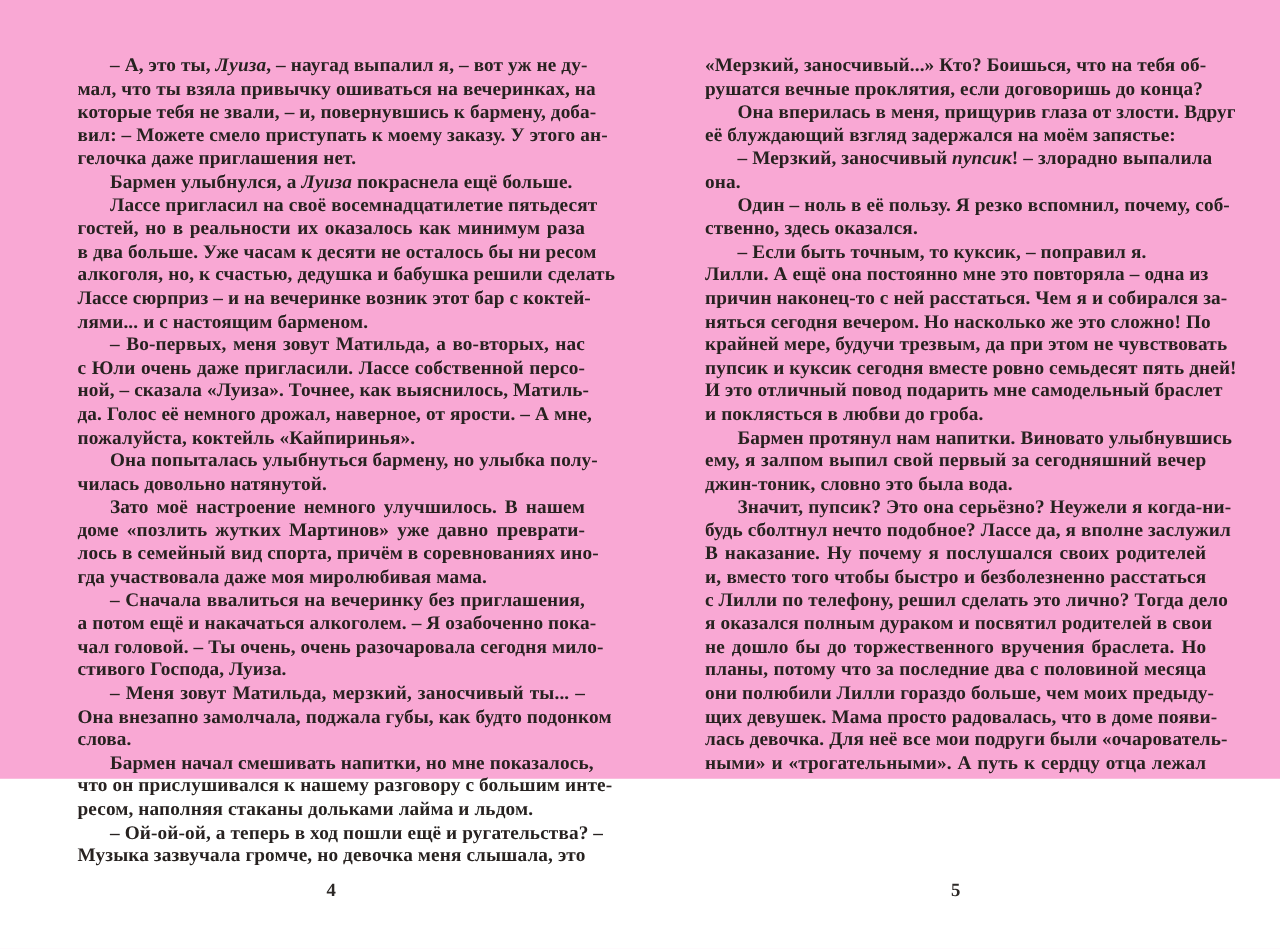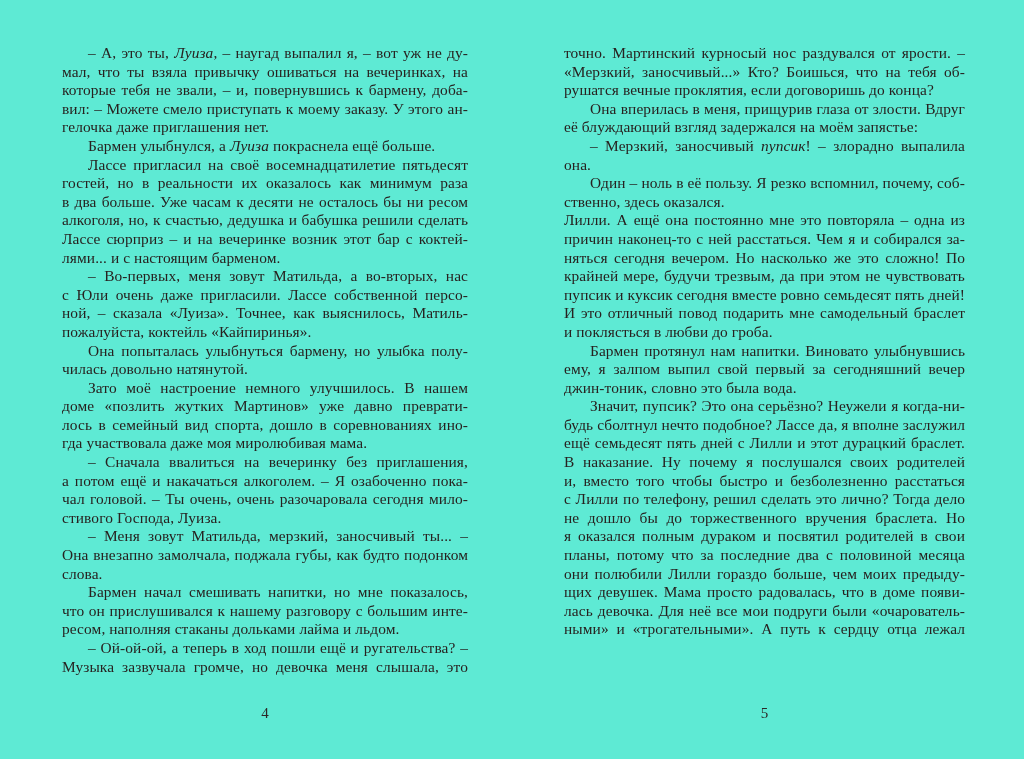--- a/index.html
+++ b/index.html
@@ -10,22 +10,23 @@
   body {
     width: 1024px;
     height: 759px;
     overflow: hidden;
     font-family: "Liberation Serif", "DejaVu Serif", serif;
     color: #272220;
   }
   .spread {
     position: relative;
     width: 1024px;
-    height: 759px;
-    background: #5eead4;
+    height: 623px;
+    background: #f9a8d4;
+    font-weight: bold;
   }
   .page {
     position: absolute;
     top: 44px;
     height: 700px;
   }
   .page-left  { left: 62px;  width: 406px; }
   .page-right { left: 564px; width: 401px; }
   .text-block {
     width: 100%;
@@ -66,71 +67,71 @@
         <div class="line indent end"><span>Бармен улыбнулся, а </span><i>Луиза</i><span> покраснела ещё больше.</span></div>
         <div class="line indent"><span>Лассе пригласил на своё восемнадцатилетие пятьдесят</span></div>
         <div class="line"><span>гостей, но в реальности их оказалось как минимум раза</span></div>
         <div class="line"><span>в два больше. Уже часам к десяти не осталось бы ни ресом</span></div>
         <div class="line"><span>алкоголя, но, к счастью, дедушка и бабушка решили сделать</span></div>
         <div class="line"><span>Лассе сюрприз – и на вечеринке возник этот бар с коктей-</span></div>
         <div class="line end"><span>лями... и с настоящим барменом.</span></div>
         <div class="line indent"><span>– Во-первых, меня зовут Матильда, а во-вторых, нас</span></div>
         <div class="line"><span>с Юли очень даже пригласили. Лассе собственной персо-</span></div>
         <div class="line"><span>ной, – сказала «Луиза». Точнее, как выяснилось, Матиль-</span></div>
+        <div class="line"><span>да. Голос её немного дрожал, наверное, от ярости. – А мне,</span></div>
         <div class="line end"><span>пожалуйста, коктейль «Кайпиринья».</span></div>
         <div class="line indent"><span>Она попыталась улыбнуться бармену, но улыбка полу-</span></div>
         <div class="line end"><span>чилась довольно натянутой.</span></div>
         <div class="line indent"><span>Зато моё настроение немного улучшилось. В нашем</span></div>
         <div class="line"><span>доме «позлить жутких Мартинов» уже давно преврати-</span></div>
-        <div class="line"><span>лось в семейный вид спорта, дошло в соревнованиях ино-</span></div>
+        <div class="line"><span>лось в семейный вид спорта, причём в соревнованиях ино-</span></div>
         <div class="line end"><span>гда участвовала даже моя миролюбивая мама.</span></div>
         <div class="line indent"><span>– Сначала ввалиться на вечеринку без приглашения,</span></div>
         <div class="line"><span>а потом ещё и накачаться алкоголем. – Я озабоченно пока-</span></div>
         <div class="line"><span>чал головой. – Ты очень, очень разочаровала сегодня мило-</span></div>
         <div class="line end"><span>стивого Господа, Луиза.</span></div>
         <div class="line indent"><span>– Меня зовут Матильда, мерзкий, заносчивый ты... –</span></div>
         <div class="line"><span>Она внезапно замолчала, поджала губы, как будто подонком</span></div>
         <div class="line end"><span>слова.</span></div>
         <div class="line indent"><span>Бармен начал смешивать напитки, но мне показалось,</span></div>
         <div class="line"><span>что он прислушивался к нашему разговору с большим инте-</span></div>
         <div class="line end"><span>ресом, наполняя стаканы дольками лайма и льдом.</span></div>
         <div class="line indent"><span>– Ой-ой-ой, а теперь в ход пошли ещё и ругательства? –</span></div>
         <div class="line"><span>Музыка зазвучала громче, но девочка меня слышала, это</span></div>
       </div>
     <div class="page-number">4</div>
   </section>
   <section class="page page-right">
     <div class="text-block">
-        <div class="line"><span>точно. Мартинский курносый нос раздувался от ярости. –</span></div>
         <div class="line"><span>«Мерзкий, заносчивый...» Кто? Боишься, что на тебя об-</span></div>
         <div class="line end"><span>рушатся вечные проклятия, если договоришь до конца?</span></div>
         <div class="line indent"><span>Она вперилась в меня, прищурив глаза от злости. Вдруг</span></div>
         <div class="line end"><span>её блуждающий взгляд задержался на моём запястье:</span></div>
         <div class="line indent"><span>– Мерзкий, заносчивый </span><i>пупсик</i><span>! – злорадно выпалила</span></div>
         <div class="line end"><span>она.</span></div>
         <div class="line indent"><span>Один – ноль в её пользу. Я резко вспомнил, почему, соб-</span></div>
         <div class="line end"><span>ственно, здесь оказался.</span></div>
+        <div class="line indent end"><span>– Если быть точным, то куксик, – поправил я.</span></div>
         <div class="line"><span>Лилли. А ещё она постоянно мне это повторяла – одна из</span></div>
         <div class="line"><span>причин наконец-то с ней расстаться. Чем я и собирался за-</span></div>
         <div class="line"><span>няться сегодня вечером. Но насколько же это сложно! По</span></div>
         <div class="line"><span>крайней мере, будучи трезвым, да при этом не чувствовать</span></div>
         <div class="line"><span>пупсик и куксик сегодня вместе ровно семьдесят пять дней!</span></div>
         <div class="line"><span>И это отличный повод подарить мне самодельный браслет</span></div>
         <div class="line end"><span>и поклясться в любви до гроба.</span></div>
         <div class="line indent"><span>Бармен протянул нам напитки. Виновато улыбнувшись</span></div>
         <div class="line"><span>ему, я залпом выпил свой первый за сегодняшний вечер</span></div>
         <div class="line end"><span>джин-тоник, словно это была вода.</span></div>
         <div class="line indent"><span>Значит, пупсик? Это она серьёзно? Неужели я когда-ни-</span></div>
         <div class="line"><span>будь сболтнул нечто подобное? Лассе да, я вполне заслужил</span></div>
-        <div class="line"><span>ещё семьдесят пять дней с Лилли и этот дурацкий браслет.</span></div>
         <div class="line"><span>В наказание. Ну почему я послушался своих родителей</span></div>
         <div class="line"><span>и, вместо того чтобы быстро и безболезненно расстаться</span></div>
         <div class="line"><span>с Лилли по телефону, решил сделать это лично? Тогда дело</span></div>
+        <div class="line"><span>я оказался полным дураком и посвятил родителей в свои</span></div>
         <div class="line"><span>не дошло бы до торжественного вручения браслета. Но</span></div>
-        <div class="line"><span>я оказался полным дураком и посвятил родителей в свои</span></div>
         <div class="line"><span>планы, потому что за последние два с половиной месяца</span></div>
         <div class="line"><span>они полюбили Лилли гораздо больше, чем моих предыду-</span></div>
         <div class="line"><span>щих девушек. Мама просто радовалась, что в доме появи-</span></div>
         <div class="line"><span>лась девочка. Для неё все мои подруги были «очарователь-</span></div>
         <div class="line"><span>ными» и «трогательными». А путь к сердцу отца лежал</span></div>
       </div>
     <div class="page-number">5</div>
   </section>
 </div>
 

